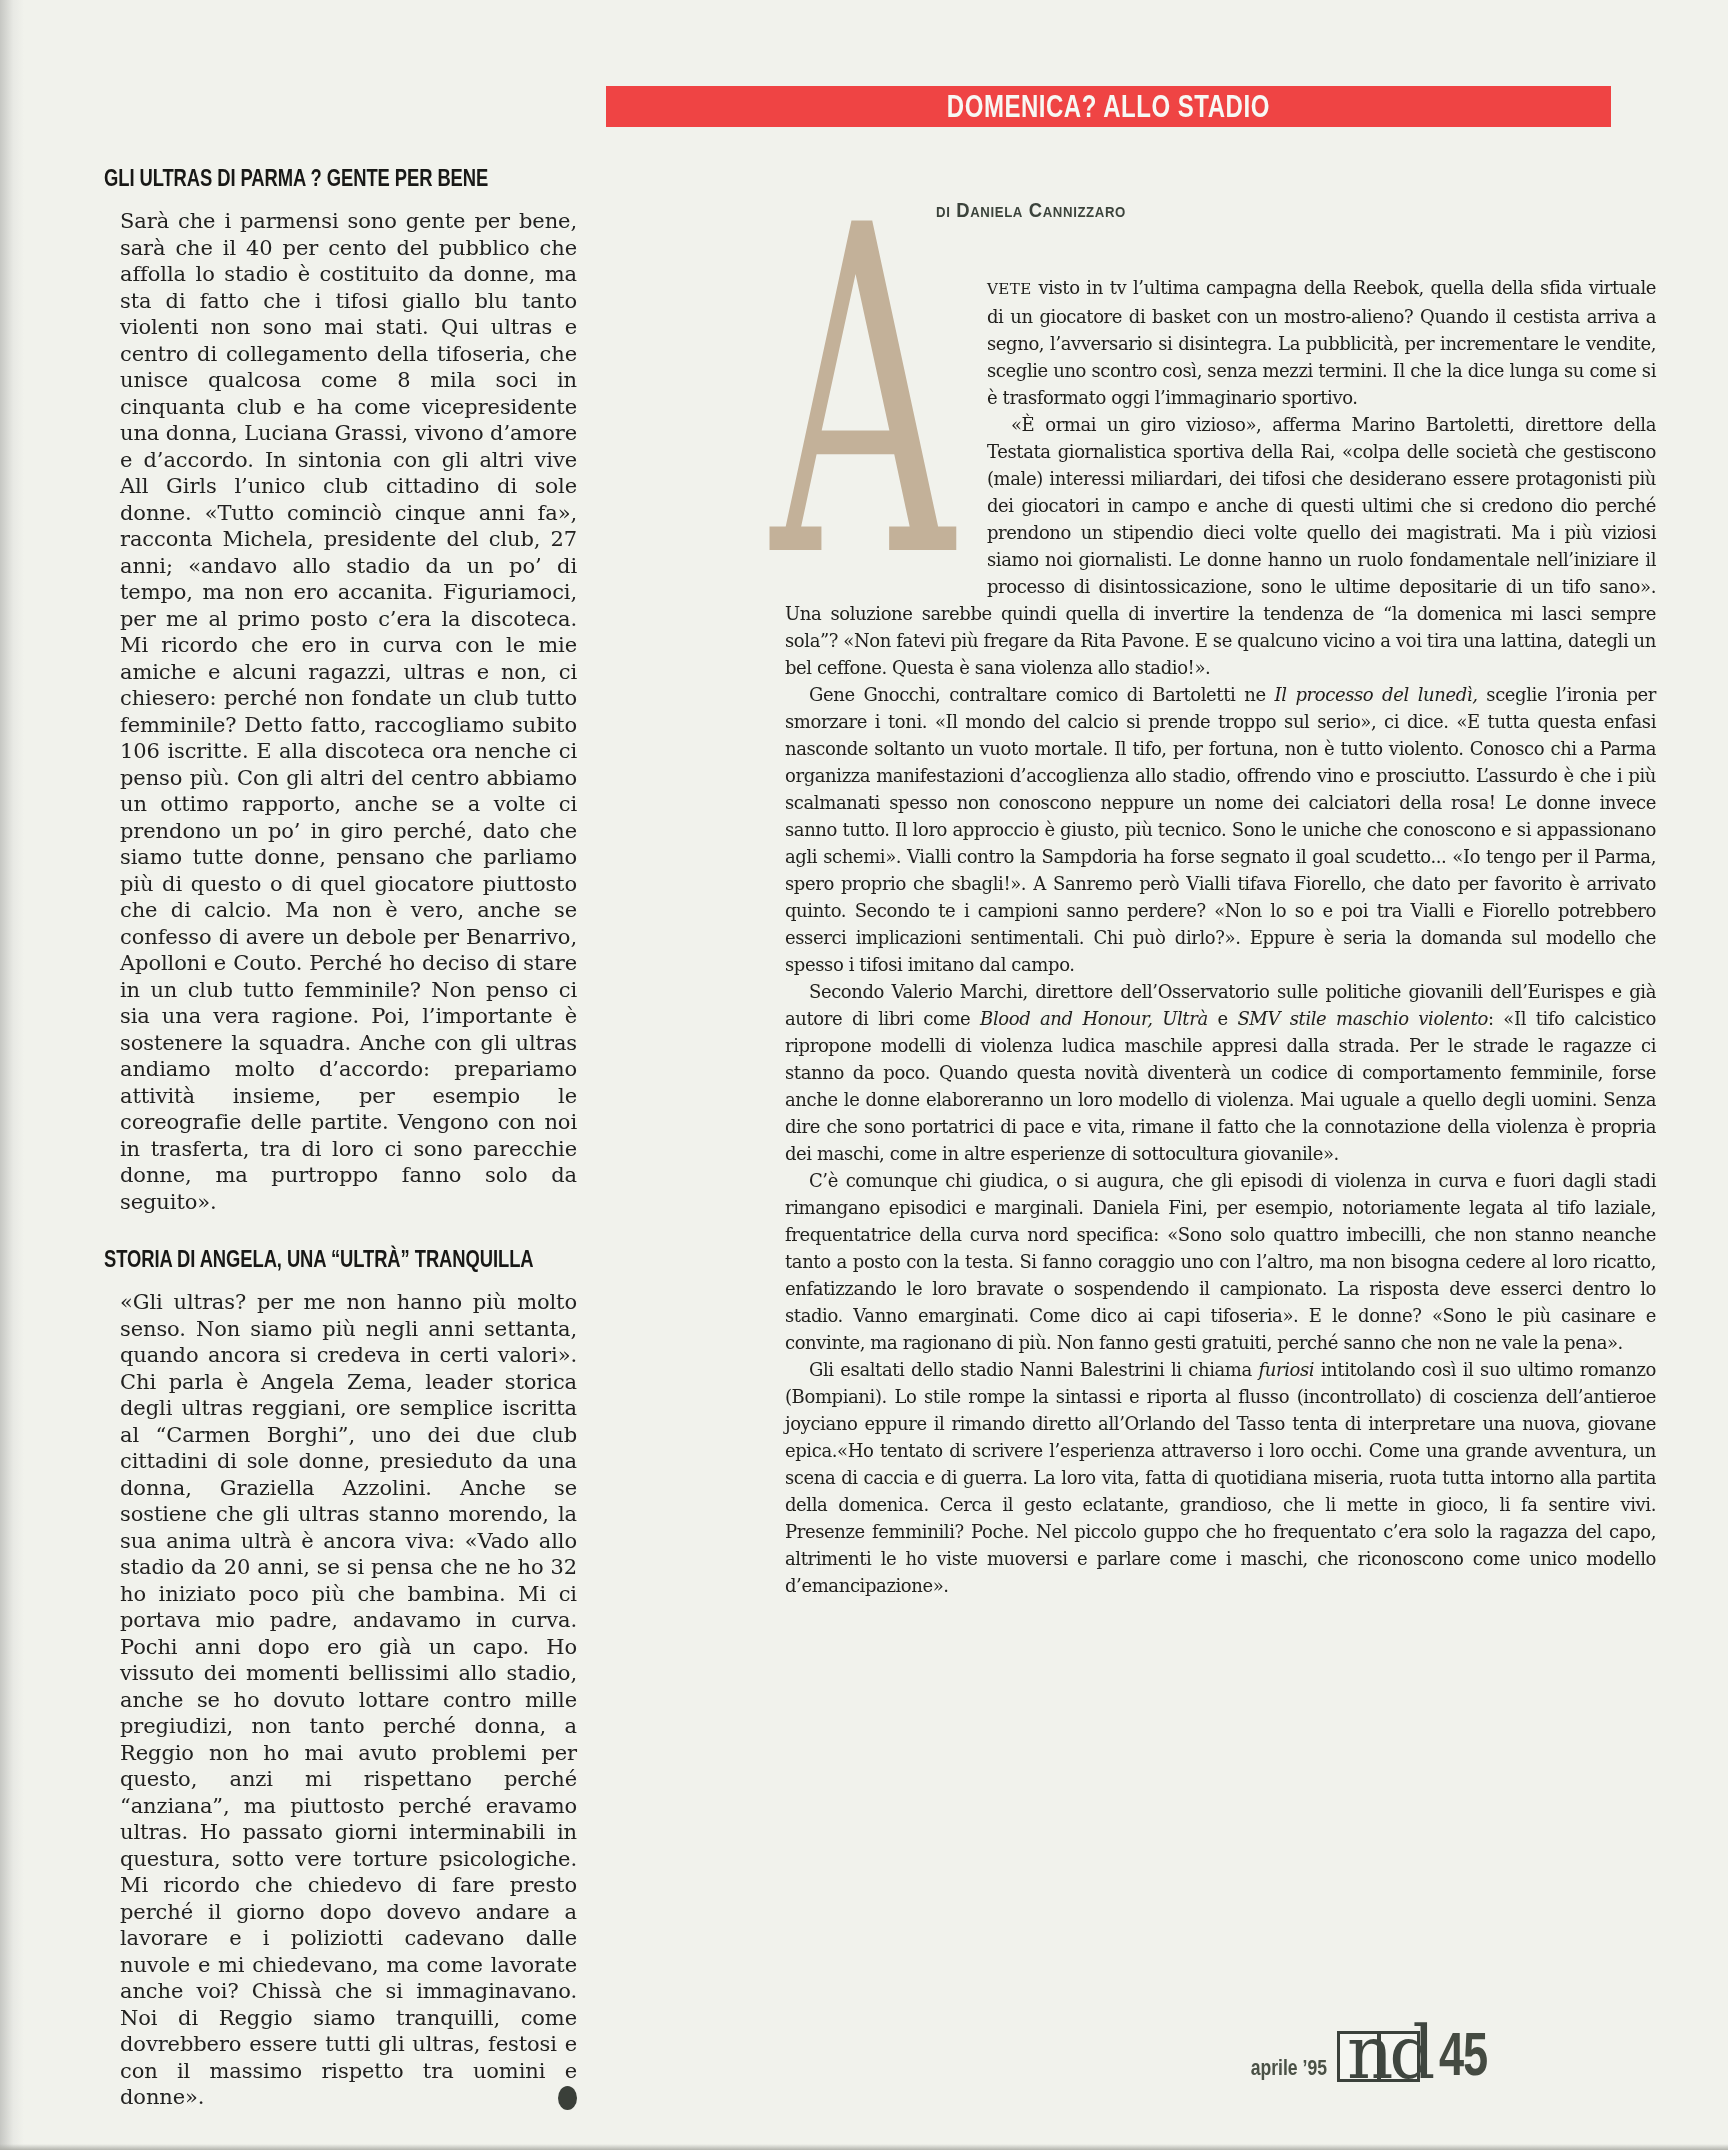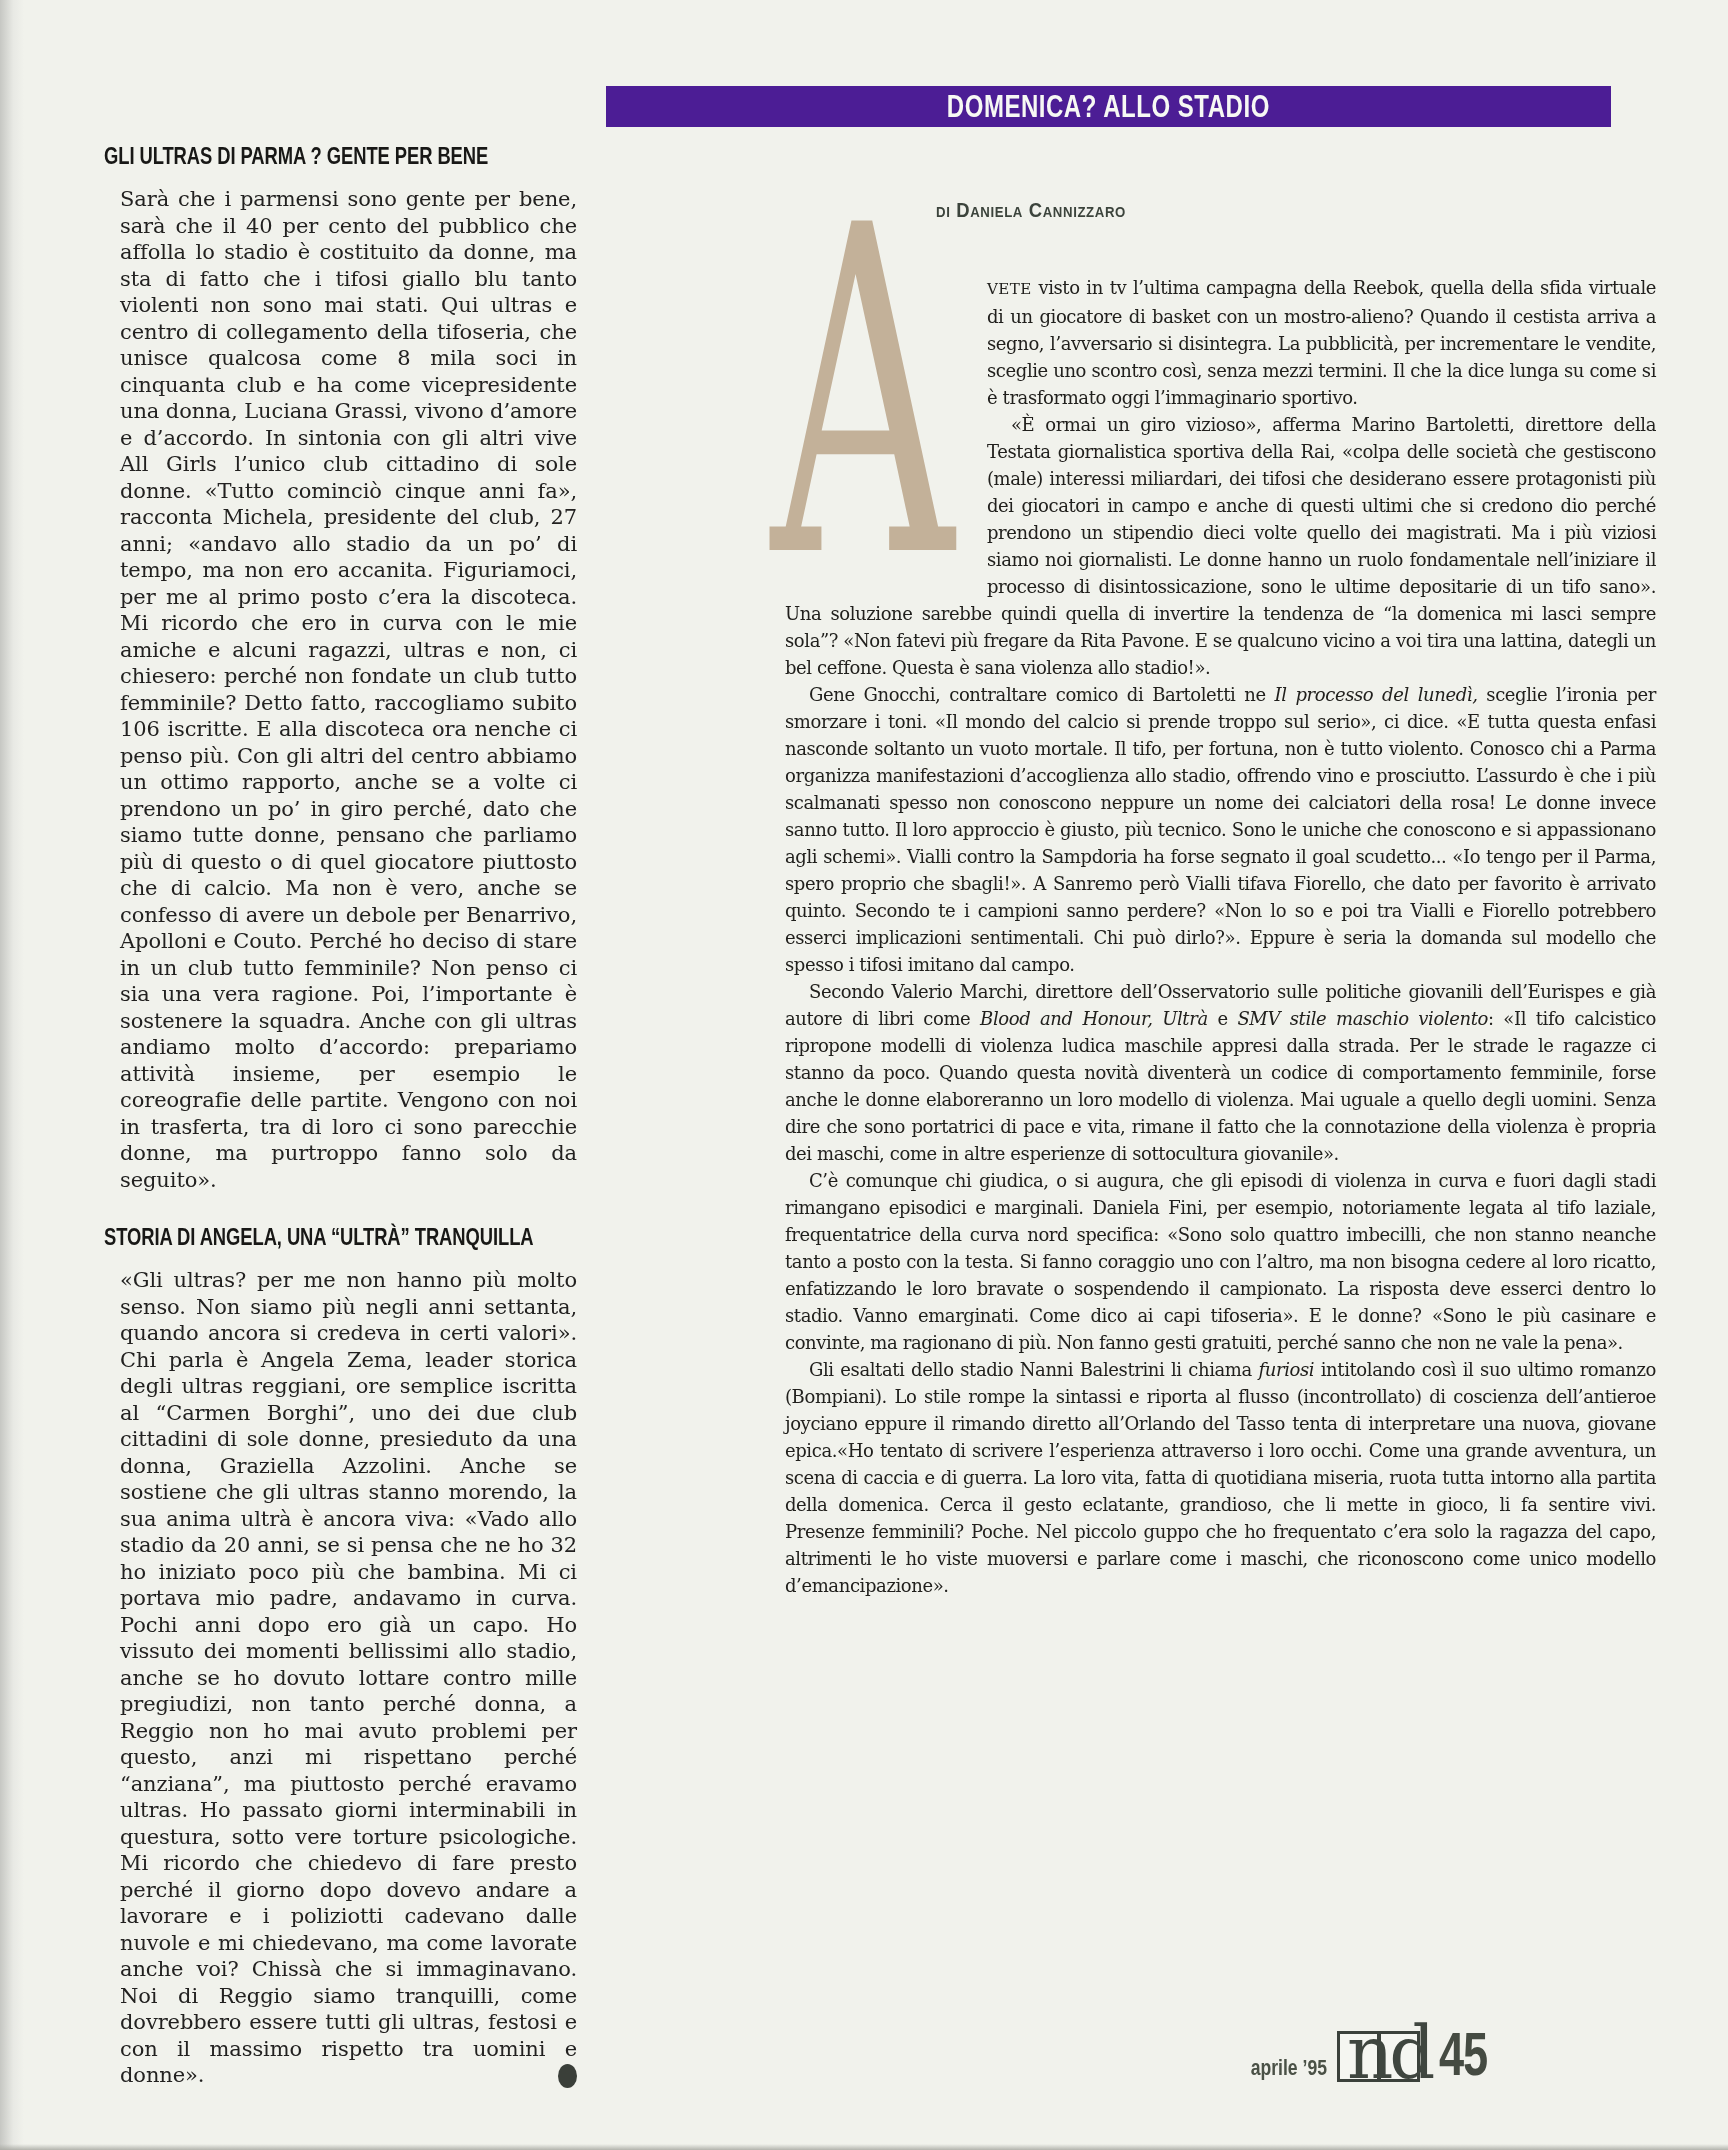--- a/index.html
+++ b/index.html
@@ -5,31 +5,31 @@
   html,body{margin:0;padding:0;background:#e6e7e2;}
   .page{position:relative;width:1728px;height:2151px;background:#f1f2ec;
         font-family:"DejaVu Serif",serif;color:#21201d;overflow:hidden;}
   .edge-left{position:absolute;left:0;top:0;width:24px;height:2151px;
         background:linear-gradient(90deg,#c6c7c3,#e8e9e4 55%,rgba(232,233,228,0));}
   .edge-bottom{position:absolute;left:0;top:2144px;width:1728px;height:7px;
         background:linear-gradient(0deg,#a8a9a2,rgba(168,169,162,0));}
 
   
   .title-bar{position:absolute;left:606px;top:86px;width:1005px;height:41px;
-        background:#4c1d95;display:flex;align-items:center;justify-content:center;}
+        background:#ef4444;display:flex;align-items:center;justify-content:center;}
   .title-text{font-family:"Liberation Sans",sans-serif;font-weight:bold;font-size:32px;
         color:#f7f8f4;letter-spacing:0.7px;transform:scaleX(0.75);white-space:nowrap;}
 
   
   .byline{position:absolute;left:936px;top:198px;font-family:"Liberation Sans",sans-serif;
         font-weight:bold;font-variant:small-caps;font-size:21px;color:#3c443c;
         letter-spacing:0.7px;transform:scaleX(0.88);transform-origin:0 50%;white-space:nowrap;}
 
   
-  .left-col{position:absolute;left:104px;top:142px;width:489px;text-align:justify;
+  .left-col{position:absolute;left:104px;top:164px;width:489px;text-align:justify;
         font-size:21px;line-height:26.5px;letter-spacing:-0.1px;color:#222120;}
   .kicker{font-family:"Liberation Sans",sans-serif;font-weight:bold;font-size:23px;
         line-height:28px;color:#181816;transform:scaleX(0.8);transform-origin:0 50%;
         white-space:nowrap;text-align:left;margin:0 0 2.8px 0;}
   .kicker.second{margin-top:30px;}
   .left-col p{margin:16px;}
 
   
   .article{position:absolute;left:785px;top:274px;width:871px;text-align:justify;
         font-size:18px;line-height:27px;letter-spacing:-0.4px;color:#21201d;}

